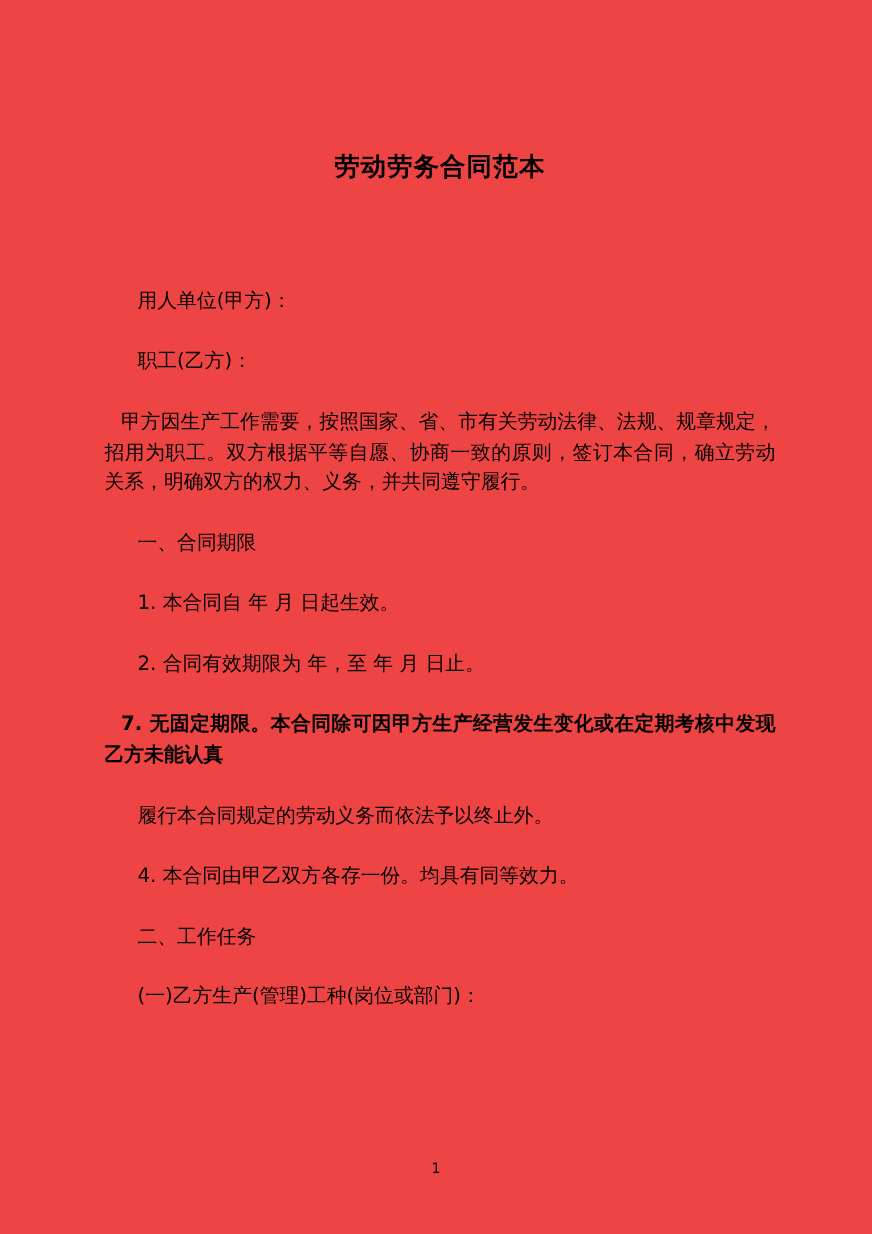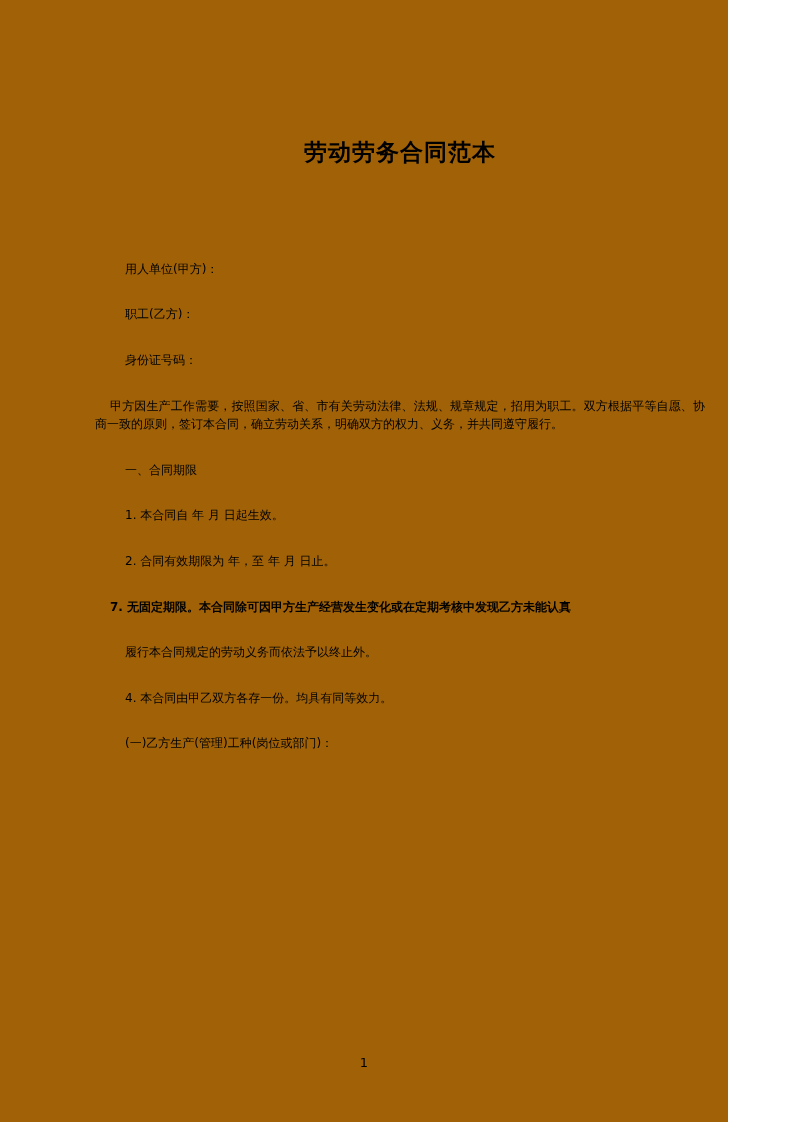--- a/index.html
+++ b/index.html
@@ -6,23 +6,23 @@
     margin: 0;
     padding: 0;
     background: #ffffff;
   }
   body {
     font-family: "DejaVu Sans", "Liberation Sans", sans-serif;
     color: #000000;
   }
   .page {
     position: relative;
-    width: 728px;
+    width: 793px;
     height: 1122px;
-    background: #a16207;
+    background: #ef4444;
     box-sizing: border-box;
     overflow: hidden;
   }
   .doc-body {
     position: absolute;
     left: 95px;
     top: 0;
     width: 610px;
   }
   .doc-title {
@@ -31,21 +31,21 @@
     font-weight: bold;
     letter-spacing: 1px;
     margin: 0;
     padding-top: 138px;
     line-height: 1.3;
   }
   .blocks {
     margin-top: 92px;
   }
   .para {
-    font-size: 12px;
+    font-size: 18px;
     line-height: 1.55;
     margin: 0 0 27px 0;
     text-align: justify;
   }
   .para.indent {
     text-indent: 30px;
   }
   .para.indent-sm {
     text-indent: 15px;
   }
@@ -69,27 +69,27 @@
 </head>
 <body>
 
 <div class="page">
 
   <div class="doc-body">
     <h1 class="doc-title">劳动劳务合同范本</h1>
     <div class="blocks">
       <p class="para indent">用人单位(甲方)：</p>
       <p class="para indent">职工(乙方)：</p>
-      <p class="para indent">身份证号码：</p>
       <p class="para indent-sm">甲方因生产工作需要，按照国家、省、市有关劳动法律、法规、规章规定，招用为职工。双方根据平等自愿、协商一致的原则，签订本合同，确立劳动关系，明确双方的权力、义务，并共同遵守履行。</p>
       <p class="para heading">一、合同期限</p>
       <p class="para indent">1. 本合同自 年 月 日起生效。</p>
       <p class="para indent">2. 合同有效期限为 年，至 年 月 日止。</p>
       <p class="para indent-sm bold">7. 无固定期限。本合同除可因甲方生产经营发生变化或在定期考核中发现乙方未能认真</p>
       <p class="para indent">履行本合同规定的劳动义务而依法予以终止外。</p>
       <p class="para indent">4. 本合同由甲乙双方各存一份。均具有同等效力。</p>
+      <p class="para heading">二、工作任务</p>
       <p class="para indent">(一)乙方生产(管理)工种(岗位或部门)：</p>
     </div>
   </div>
 
   <div class="page-number">1</div>
 
 </div>
 
 </body></html>

